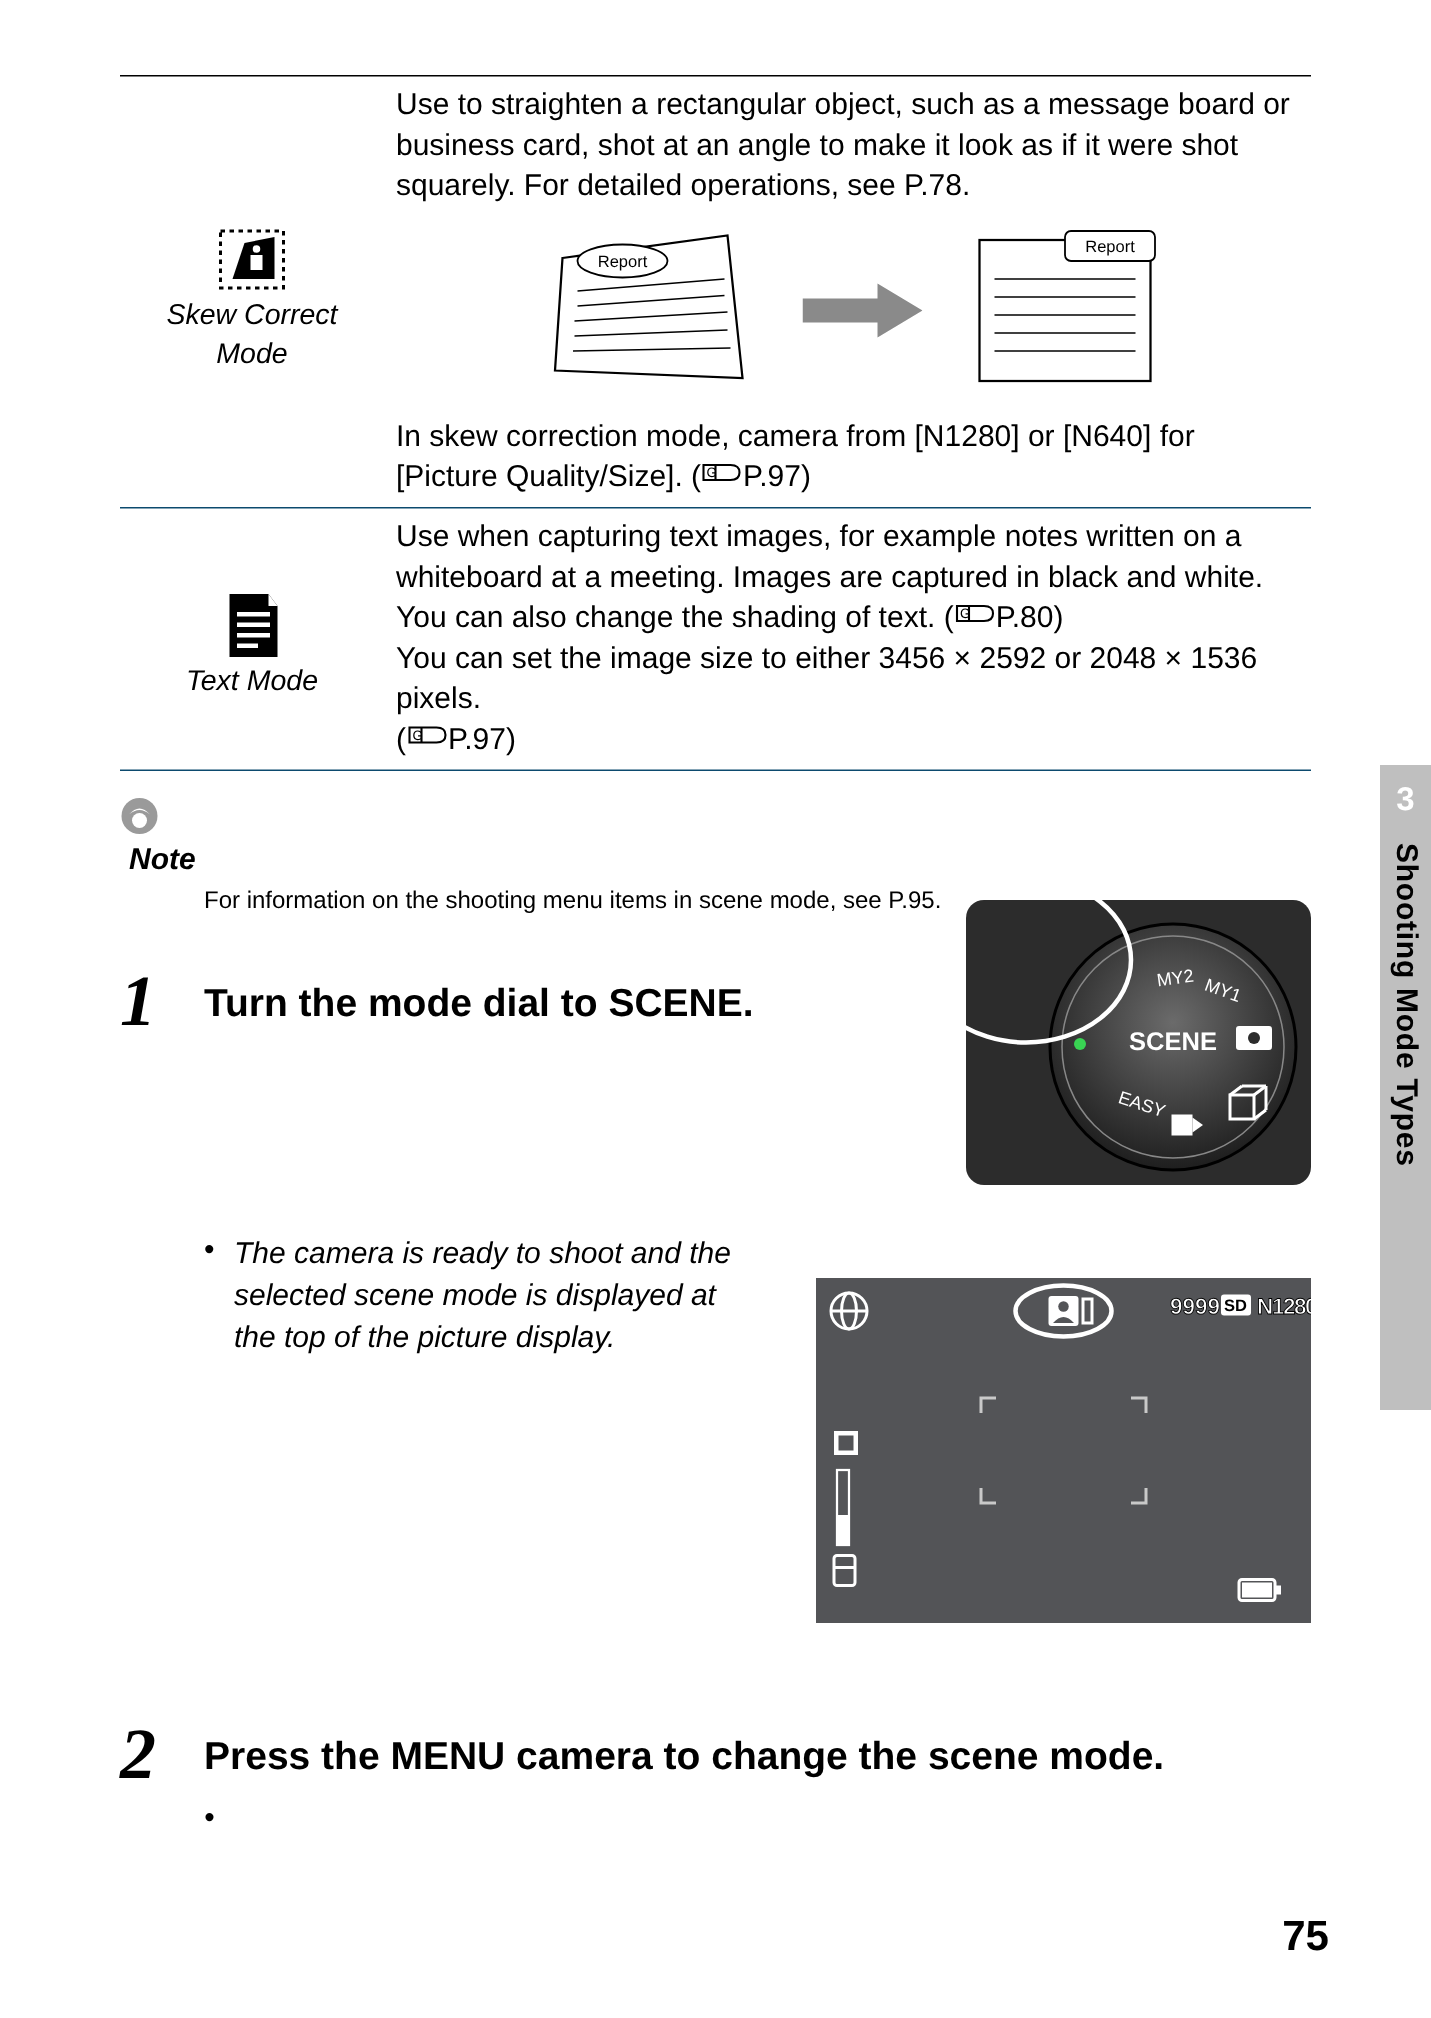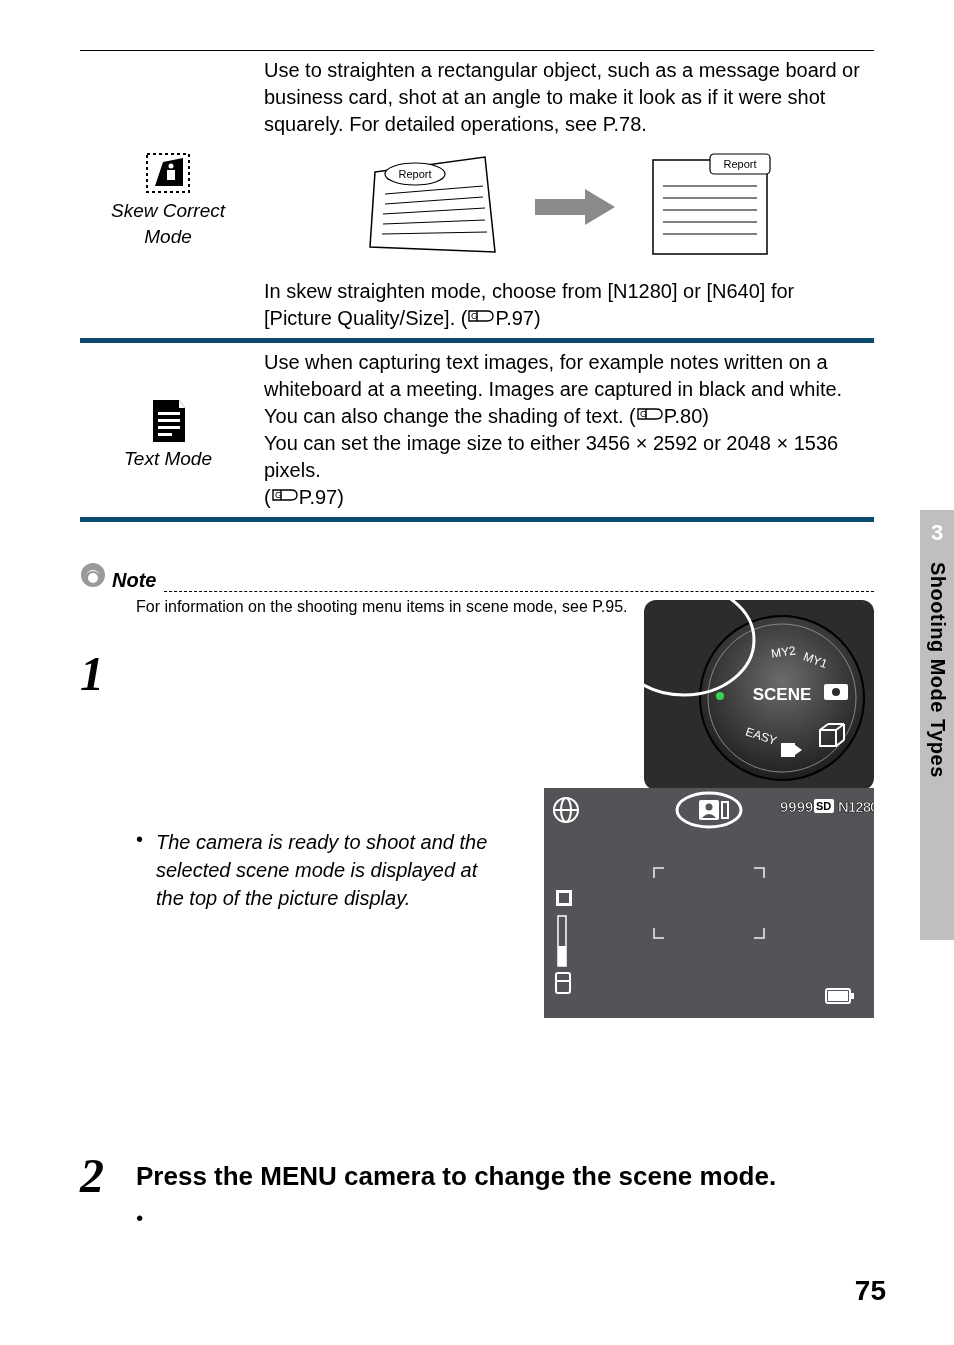--- a/index.html
+++ b/index.html
@@ -18,21 +18,21 @@
     padding: 50px 80px 0 80px;
   }
   table.modes {
     width: 100%;
     border-collapse: collapse;
     font-size: 20px;
     line-height: 1.35;
   }
   table.modes td {
     border-top: 1px solid #000;
-    border-bottom: 5px solid #0c4a6e;
+    border-bottom: 1px solid #0c4a6e;
     padding: 6px 8px;
     vertical-align: top;
   }
   table.modes td.left {
     width: 160px;
     text-align: center;
     vertical-align: middle;
     font-size: 19px;
     font-style: italic;
   }
@@ -50,23 +50,24 @@
   }
   .arrow-block svg { display:block; }
   .ref {
     display: inline-flex;
     align-items: center;
     gap: 1px;
   }
   .ref svg { vertical-align: middle; }
 
   .note-row {
-    margin-top: 40px;
+    margin-top: 17px;
     display: flex;
-    align-items: flex-end;
+    align-items: flex-start;
+    flex-direction: column;
   }
   .note-word {
     font-style: italic;
     font-weight: bold;
     font-size: 20px;
     margin: 0 4px 0 6px;
   }
   .note-dashes {
     flex: 1;
     border-bottom: 1px dashed #000;
@@ -120,21 +121,21 @@
   .bullet-text { flex:1; padding-right: 20px; }
 
   .dial-img {
     position: absolute;
     right: 80px;
     top: 600px;
   }
   .lcd-img {
     position: absolute;
     right: 80px;
-    top: 788px;
+    top: 852px;
   }
 
   .side-tab {
     position: absolute;
     right: 0;
     top: 510px;
     width: 34px;
     height: 430px;
     background: #bfbfbf;
     display: flex;
@@ -206,21 +207,21 @@
             <rect x="65" y="2" width="60" height="20" rx="4" fill="#fff" stroke="#000" stroke-width="1.2"></rect>
             <text x="95" y="16" text-anchor="middle" font-size="11" font-family="Arial">Report</text>
             <line x1="18" y1="34" x2="112" y2="34" stroke="#000"></line>
             <line x1="18" y1="46" x2="112" y2="46" stroke="#000"></line>
             <line x1="18" y1="58" x2="112" y2="58" stroke="#000"></line>
             <line x1="18" y1="70" x2="112" y2="70" stroke="#000"></line>
             <line x1="18" y1="82" x2="112" y2="82" stroke="#000"></line>
           </svg>
         </div>
         <div>
-          <span>In skew straighten mode, choose from [N1280] or [N640] for [Picture Quality/Size]. (</span><span class="ref">
+          <span>In skew correction mode, camera from [N1280] or [N640] for [Picture Quality/Size]. (</span><span class="ref">
                 <svg width="28" height="18" viewBox="0 0 28 18">
                   <path d="M2 4 L10 4 L10 14 L2 14 Z M10 4 L20 4 M10 14 L20 14 M20 4 Q26 4 26 9 Q26 14 20 14" fill="none" stroke="#000" stroke-width="1.4"></path>
                   <text x="4" y="12" font-size="9">G</text>
                 </svg>
               </span><span>P.97</span><span>)</span>
         </div>
       </td>
     </tr>
     <tr>
       <td class="left">
@@ -268,20 +269,23 @@
           <circle cx="13" cy="16" r="5" fill="#fff"></circle>
         </svg>
     </span>
     <span class="note-word">Note</span>
     <span class="note-dashes"></span>
   </div>
   <div class="note-text">For information on the shooting menu items in scene mode, see P.95.</div>
 
   <div class="step">
     <div class="step-num">1</div>
+    <div class="step-body">
+      <div class="step-title">Turn the mode dial to SCENE.</div>
+    </div>
   </div>
 
   <div class="bullet-row">
     <div class="bullet-dot">•</div>
     <div class="bullet-text step-sub" style="margin-top:0; max-width:340px;">The camera is ready to shoot and the selected scene mode is displayed at the top of the picture display.</div>
   </div>
 
   <div class="dial-img">
     <svg width="230" height="190" viewBox="0 0 230 190">
       <defs>

